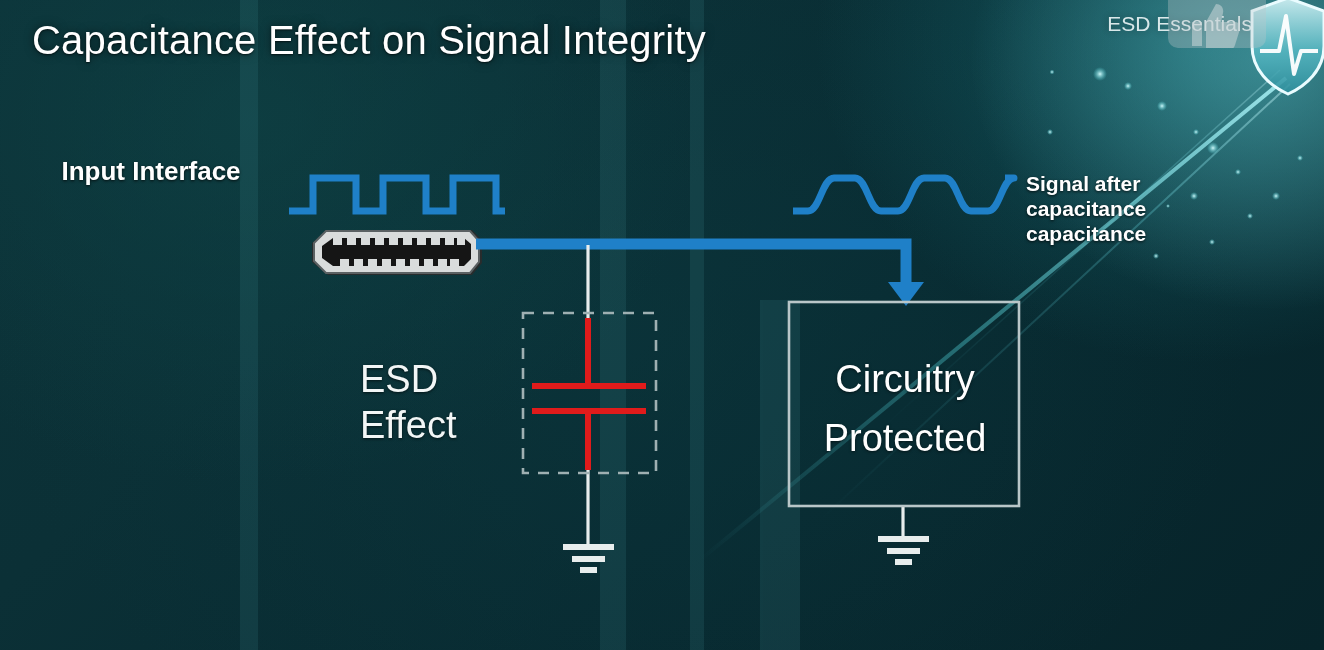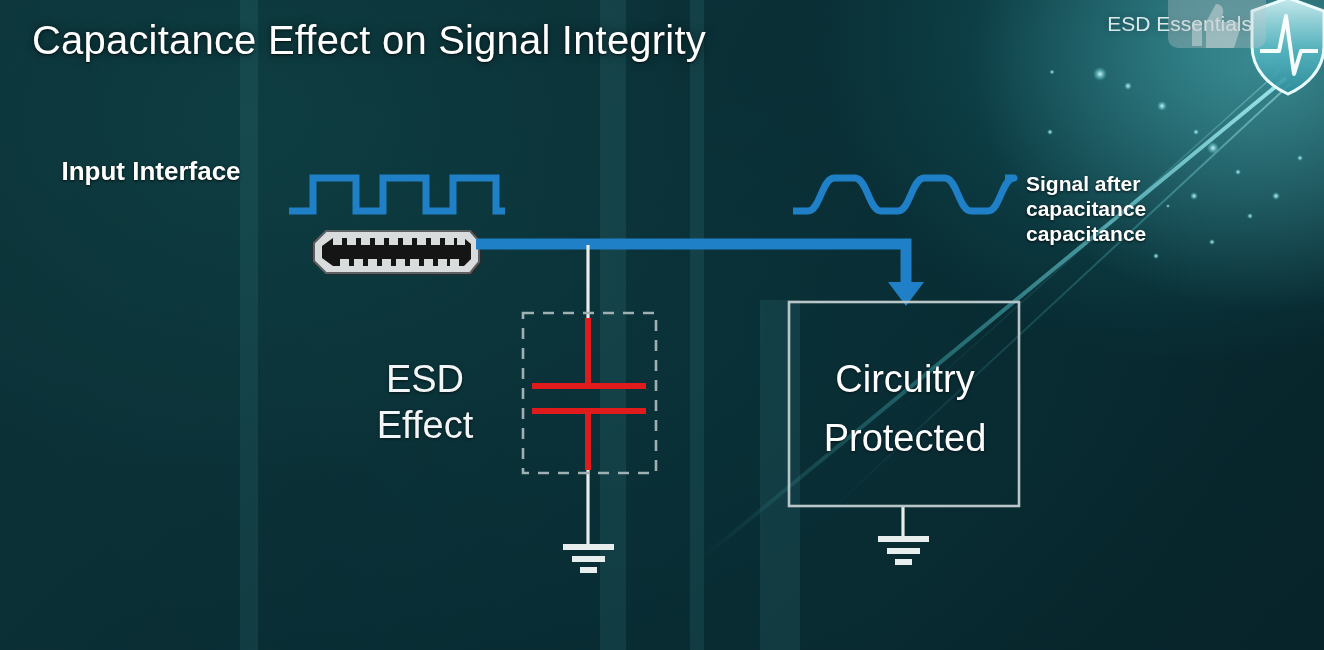--- a/index.html
+++ b/index.html
@@ -56,21 +56,21 @@
   .lbl-after{
     left:1026px;top:144px;width:250px;
     text-align:left;font-size:21px;margin-top:28px;
   }
 
   
   .circuit{position:absolute;left:0;top:0;width:1324px;height:650px;}
 
   .txt-esd{
     position:absolute;left:360px;top:356px;width:130px;
-    text-align:center;color:#f2f6f6;font-size:38px;line-height:1.22;
+    text-align:left;color:#f2f6f6;font-size:38px;line-height:1.22;
     font-weight:400;text-shadow:0 1px 3px rgba(0,0,0,.6);
   }
   .txt-protected{
     position:absolute;left:790px;top:350px;width:230px;
     text-align:center;color:#ffffff;font-size:38px;line-height:1.55;
     font-weight:400;text-shadow:0 1px 3px rgba(0,0,0,.55);
   }
 </style>
 </head>
 <body>

